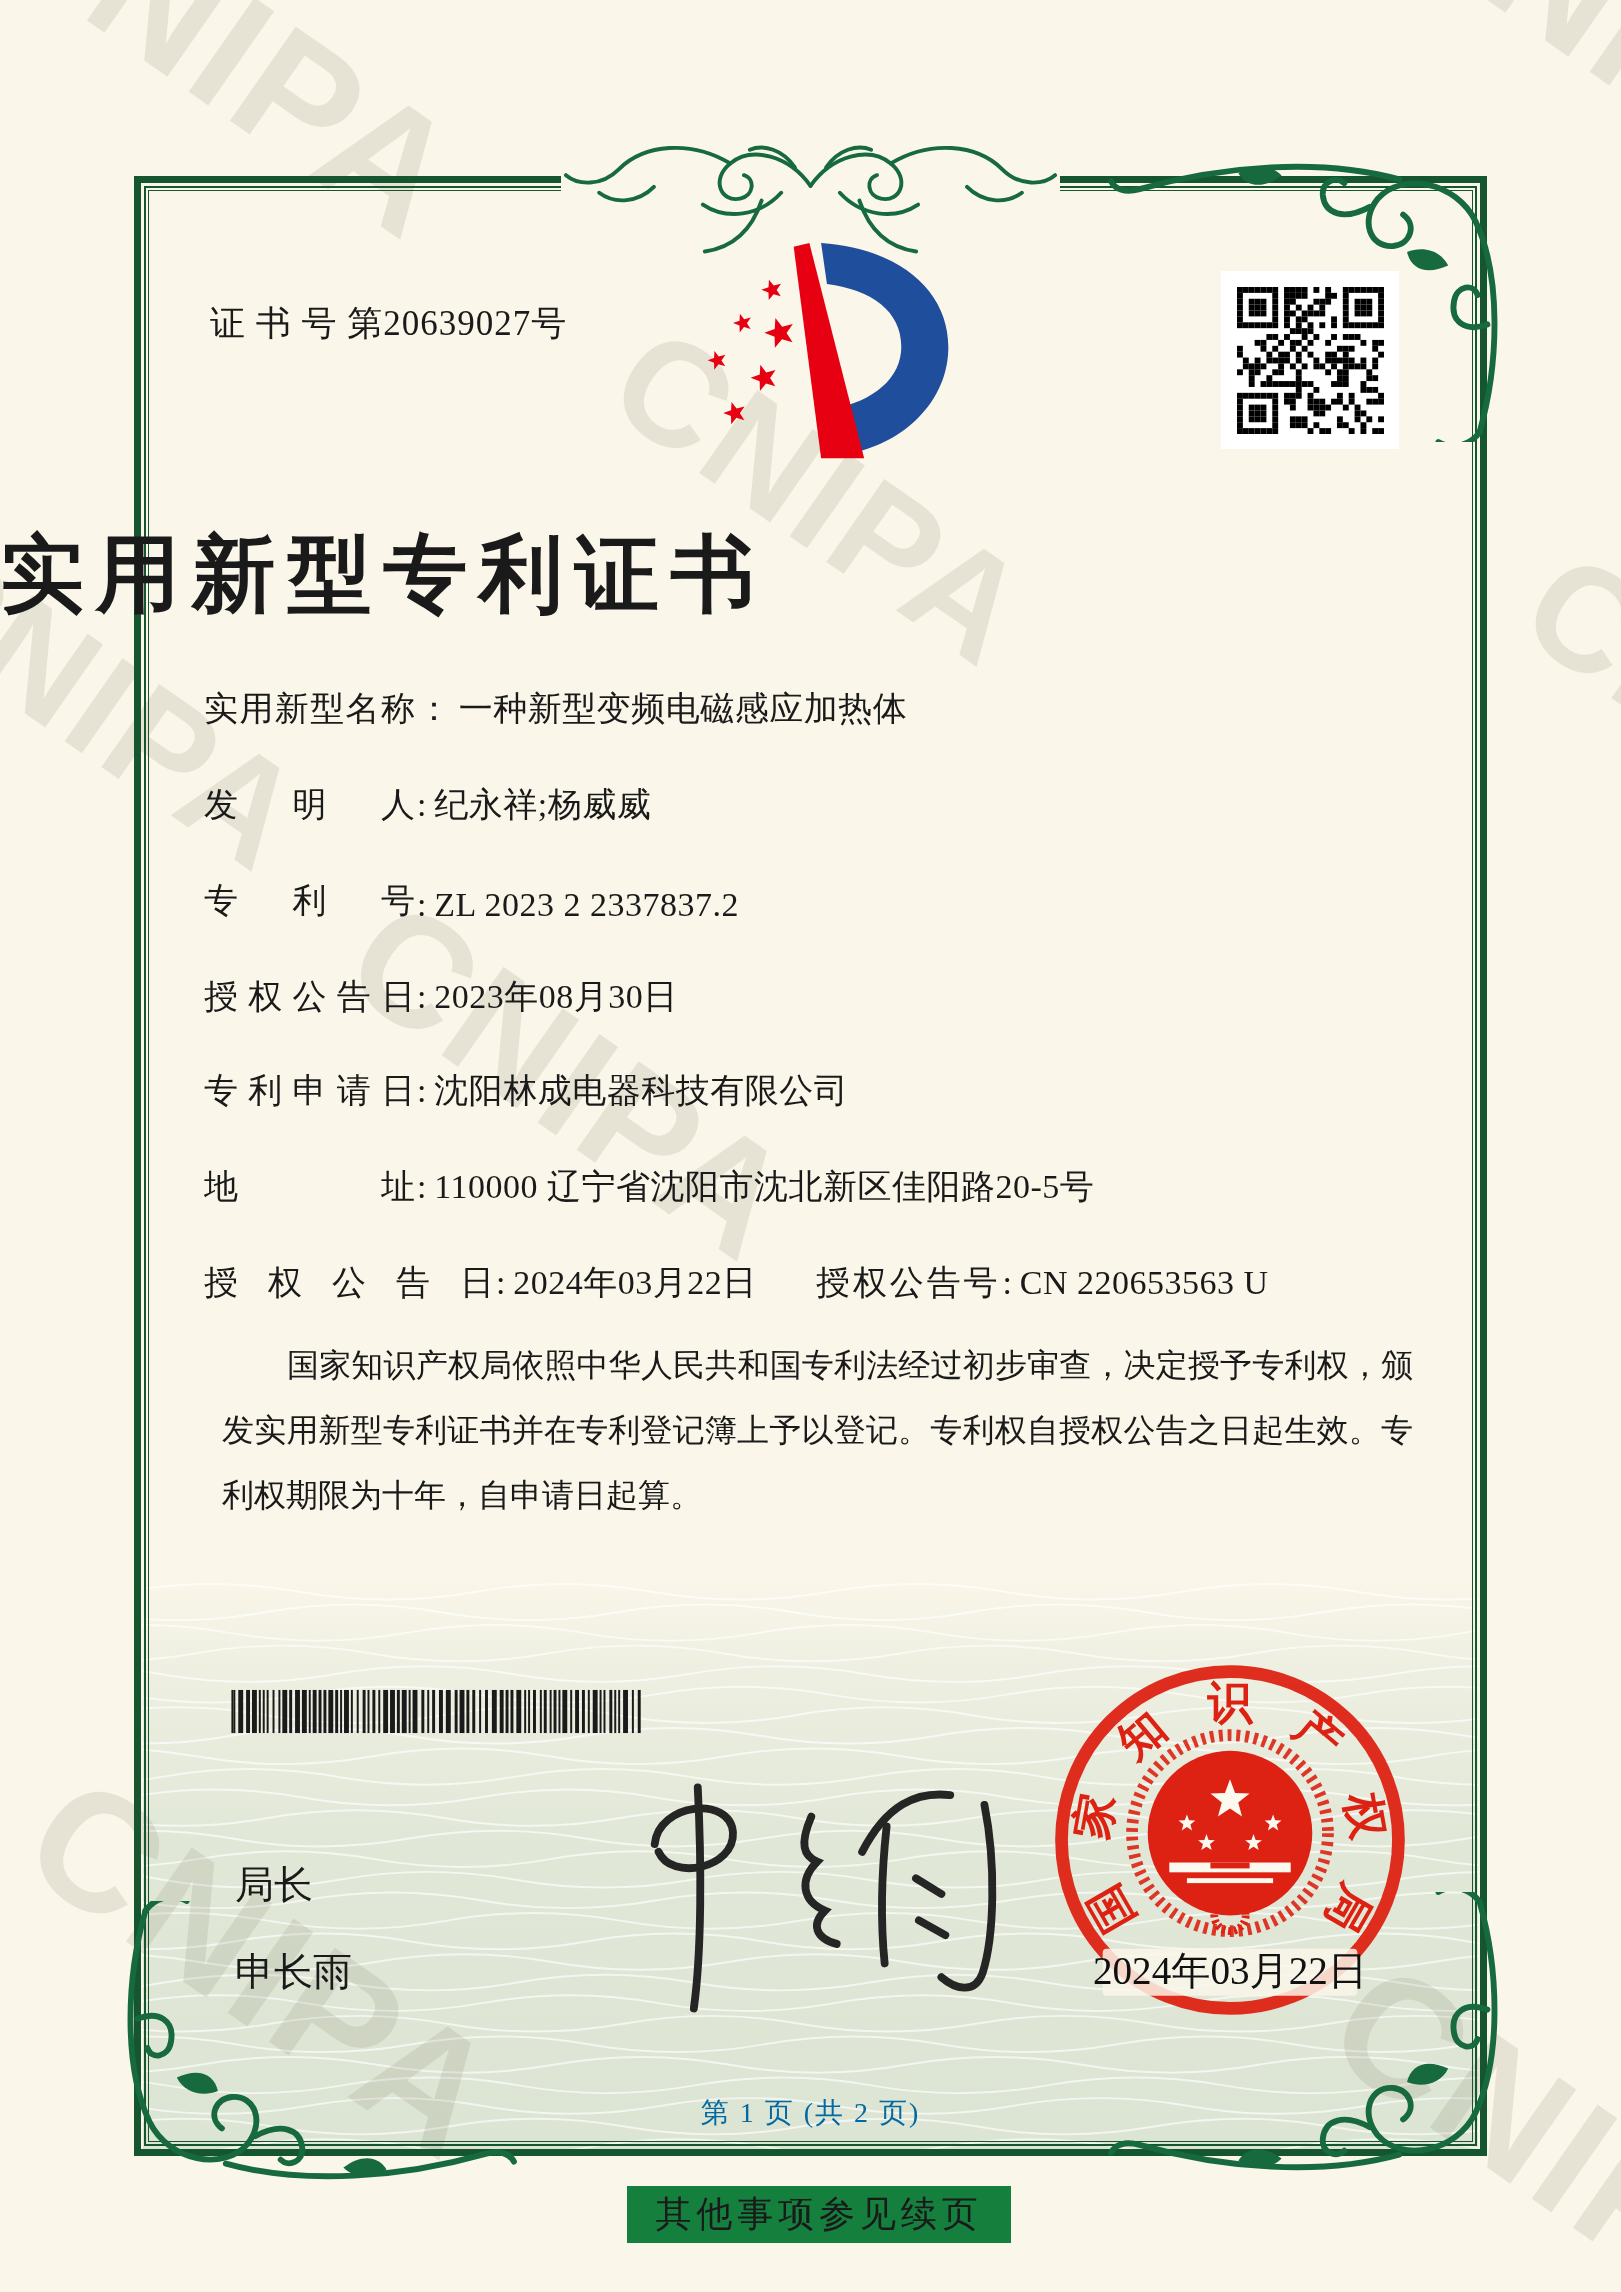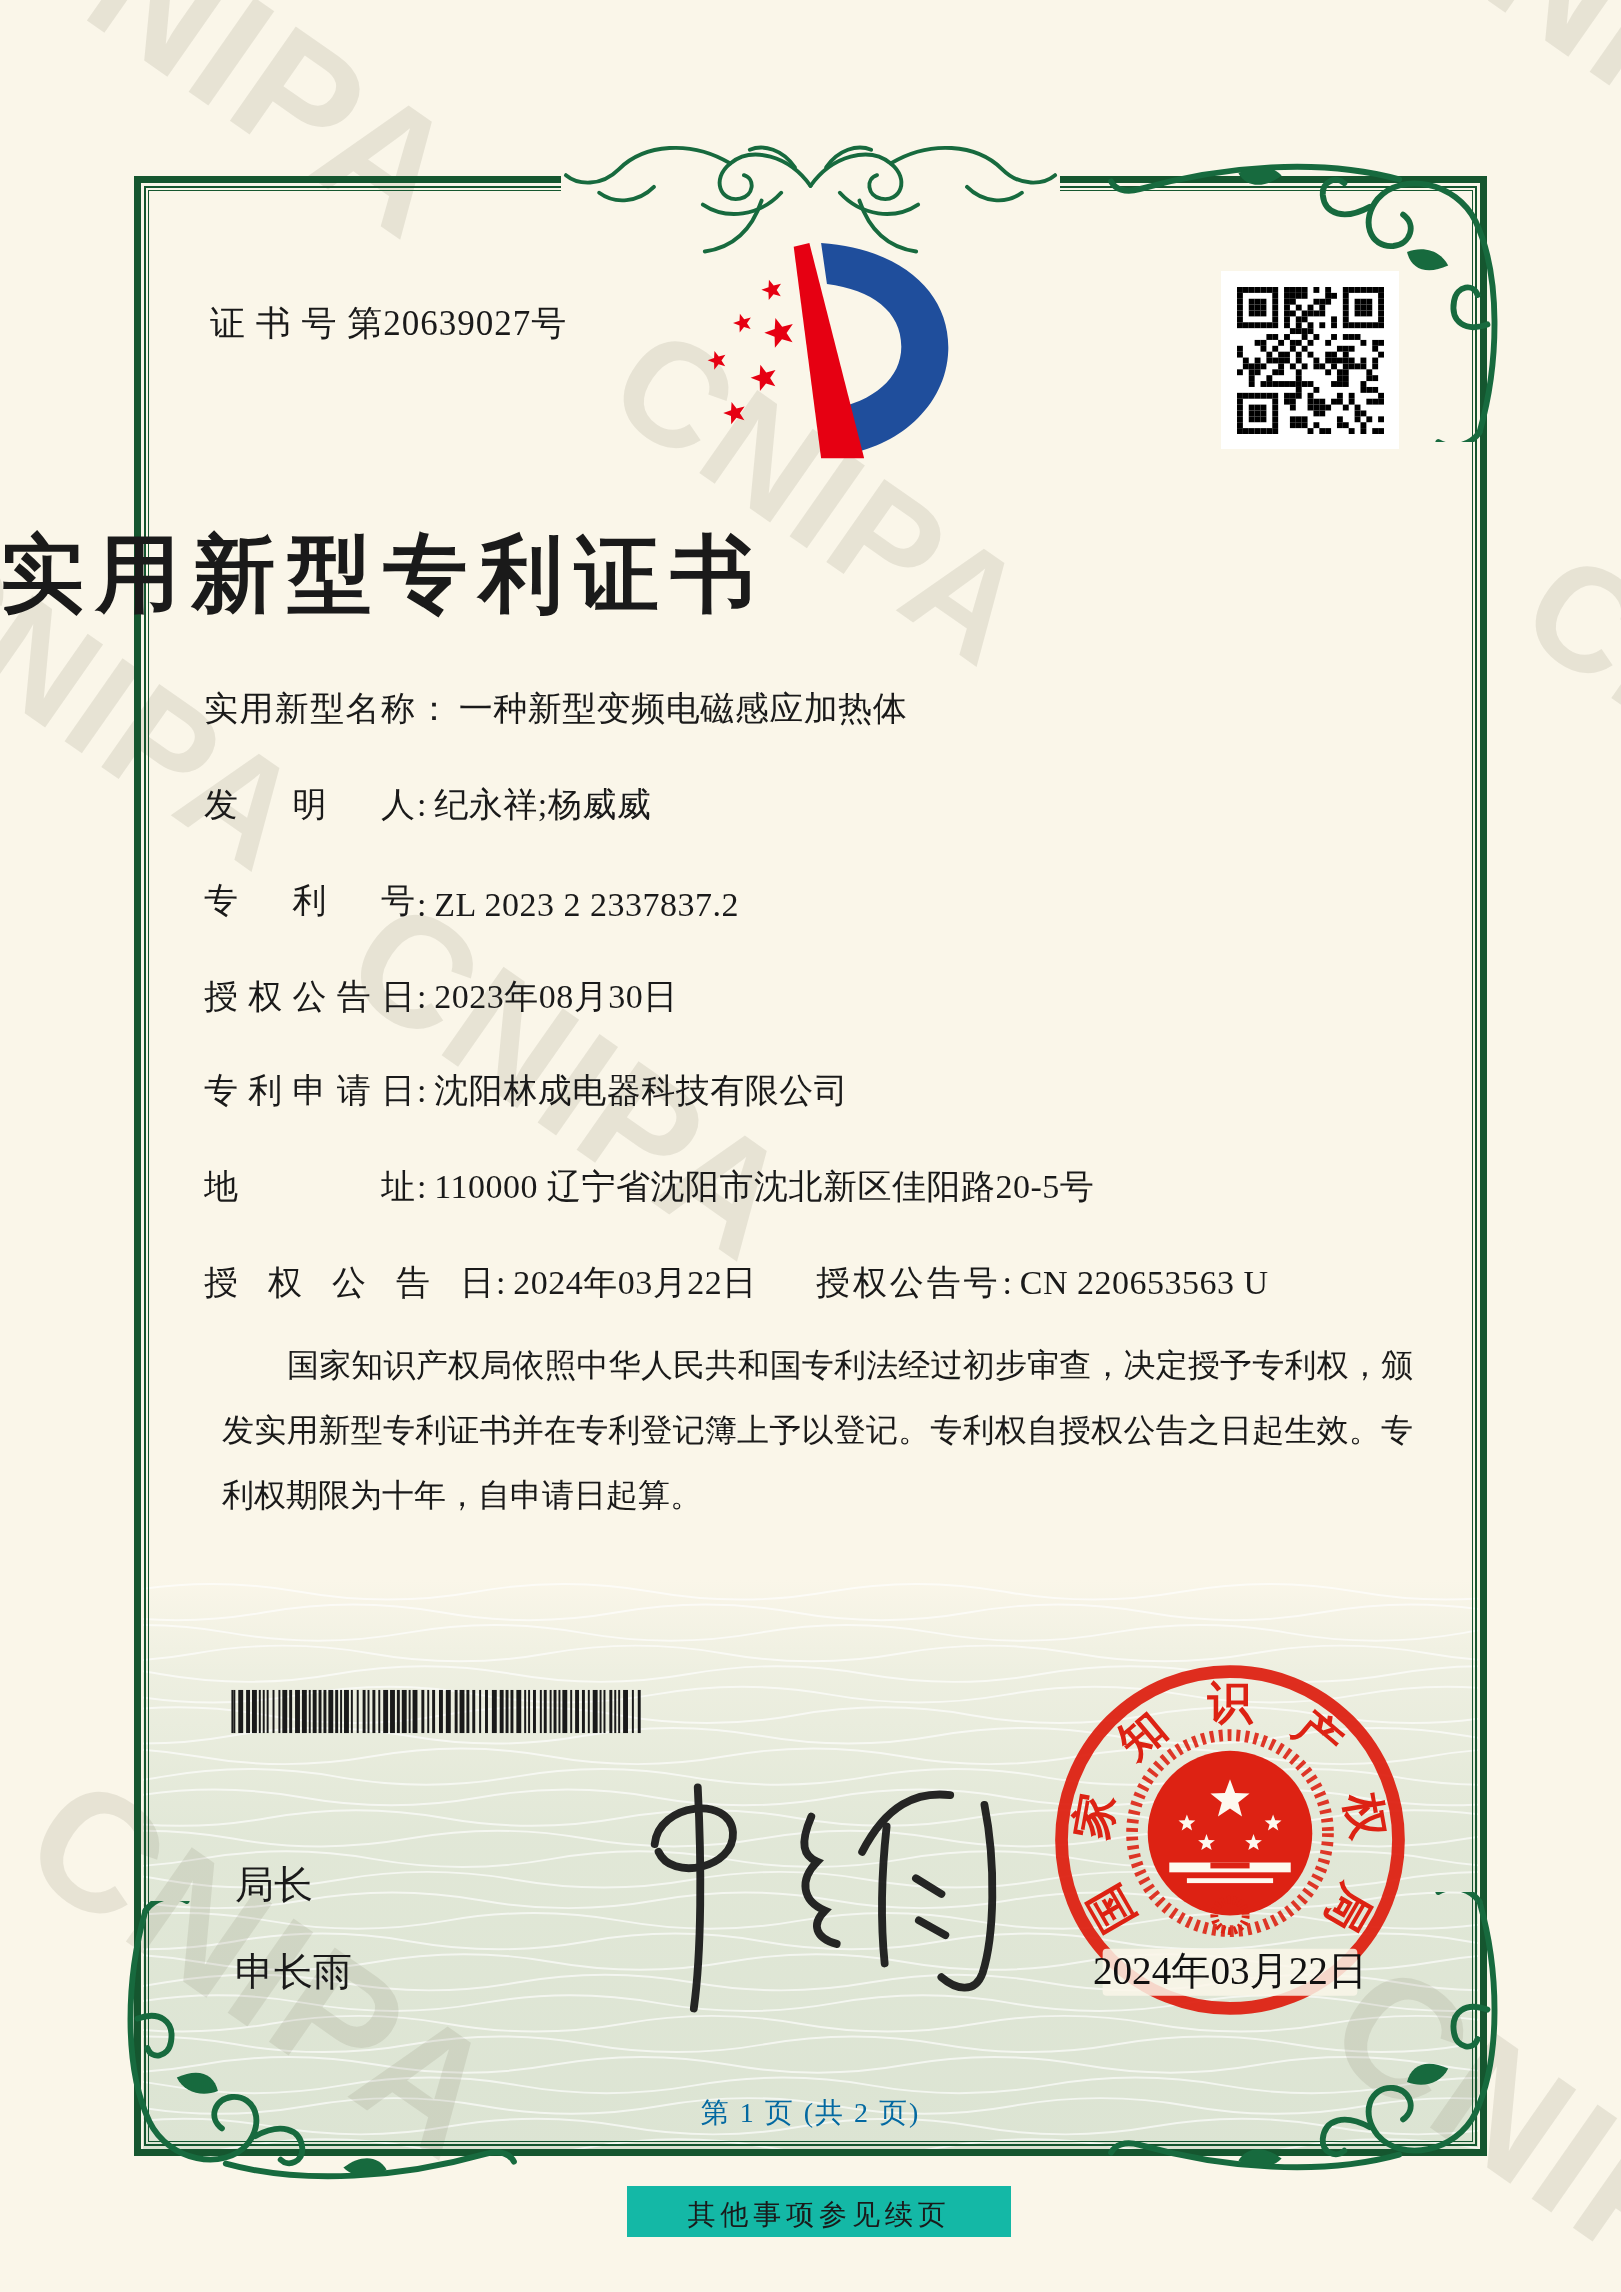--- a/index.html
+++ b/index.html
@@ -36,22 +36,22 @@
   .fval{letter-spacing:0.5px}
   .grant-right{position:absolute;left:612px;top:0;white-space:nowrap}
   .grant-right .glabel{letter-spacing:2.9px}
   .paras{position:absolute;left:210px;top:1321px;width:1215px;z-index:5}
   .paras p{margin:12px;font-size:32px;line-height:65px;text-indent:65px;text-align:justify}
   .paras p + p{margin-top:13.7px}
   .director{position:absolute;left:235px;z-index:5;font-size:39px;font-weight:normal;
     font-family:"Liberation Sans","DejaVu Sans",sans-serif}
   .footer{position:absolute;left:0;top:2094px;width:1621px;text-align:center;font-size:28px;
     letter-spacing:2px;z-index:5;color:#0369a1}
-  .strip{position:absolute;left:627px;top:2186px;width:384px;height:51px;background:#14b8a6;
-    z-index:5;text-align:center;line-height:57px;font-size:28px;letter-spacing:4.9px}
+  .strip{position:absolute;left:627px;top:2186px;width:384px;height:57px;background:#15803d;
+    z-index:5;text-align:center;line-height:57px;font-size:36px;letter-spacing:4.9px}
   .qr-box{position:absolute;left:1221px;top:271px;width:178px;height:178px;background:#ffffff;z-index:5}
   svg{display:block}
   .orn{position:absolute;z-index:4;pointer-events:none}
 </style>
 </head>
 <body>
 
 <span class="wm" style="left:-39px;top:-49px;font-size:167px">CNIPA</span>
 <span class="wm" style="left:1362px;top:-69px;font-size:167px">CNIPA</span>
 <span class="wm" style="left:588px;top:412px;font-size:147px">CNIPA</span>

